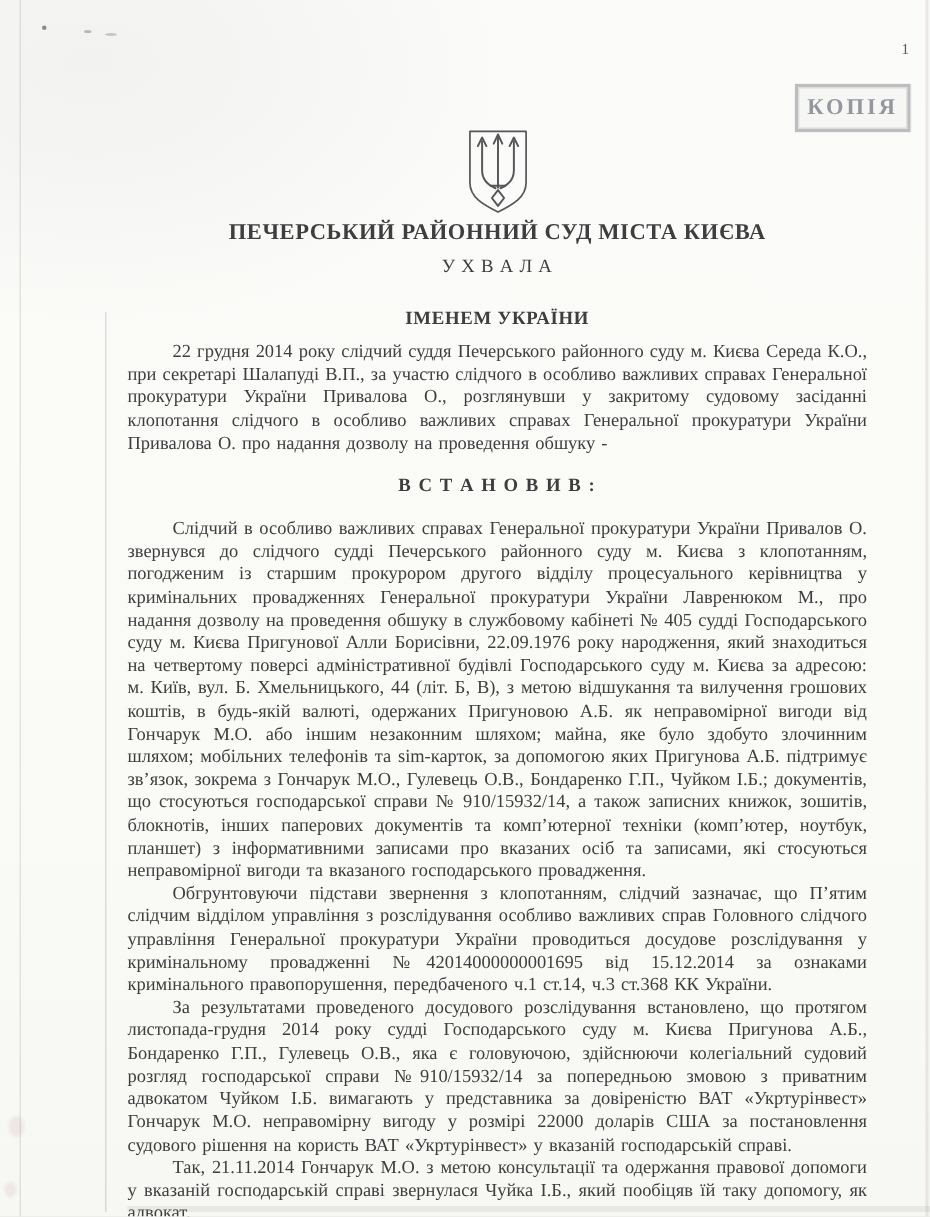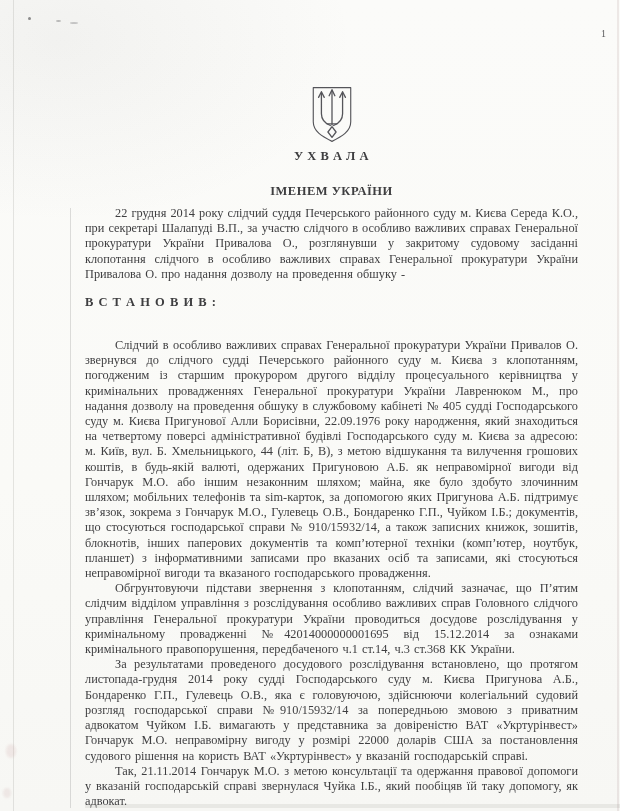--- a/index.html
+++ b/index.html
@@ -34,34 +34,34 @@
     margin:0;text-align:center;
     font-size:15px;font-weight:bold;letter-spacing:.4px;
     white-space:nowrap;
   }
   .case-number{
     margin-top:14px;text-align:right;
     font-size:12px;white-space:pre-wrap;
   }
   .ruling-title{
     margin-top:7px;text-align:center;
-    font-size:12.5px;font-weight:bold;letter-spacing:.5px;line-height:13px;
+    font-size:12.5px;font-weight:normal;letter-spacing:.5px;line-height:13px;
   }
   .ruling-subtitle{
     text-align:center;font-size:12.5px;font-weight:bold;
     letter-spacing:.5px;line-height:14px;margin-top:21px;
   }
   .para{
     margin:0;text-align:justify;text-indent:30px;
     font-size:12.3px;line-height:15.2px;
     word-spacing:1px;
   }
   .intro{margin-top:8px;}
   .section-heading{
-    margin:13px 0 28px;text-align:left;
+    margin:13px 0 14px;text-align:center;
     font-size:12.5px;font-weight:bold;letter-spacing:1px;
   }
   
   .edge-line-left{position:absolute;left:13px;top:0;width:1px;height:811px;background:rgba(120,120,118,.18);}
   .fold-line{position:absolute;left:70px;top:208px;width:1px;height:600px;background:rgba(95,95,95,.20);}
   .edge-line-right{position:absolute;right:1px;top:0;width:2px;height:811px;background:rgba(185,165,165,.22);}
   .bottom-shade{position:absolute;left:85px;right:0;top:804px;height:4px;background:rgba(120,120,118,.12);}
   .speck{position:absolute;border-radius:50%;}
   .speck-a{left:28px;top:17px;width:3px;height:3px;background:rgba(70,70,72,.6);}
   .speck-b{left:56px;top:20px;width:5px;height:2px;background:rgba(110,110,112,.45);}
@@ -79,35 +79,39 @@
   <div class="edge-line-right"></div>
   <div class="bottom-shade"></div>
   <div class="speck speck-a"></div>
   <div class="speck speck-b"></div>
   <div class="speck speck-c"></div>
   <div class="speck speck-d"></div>
   <div class="speck speck-e"></div>
 
   <div class="page-number">1</div>
 
+  <div class="stamp">
+    <span>КОПІЯ</span>
+  </div>
 
   <div class="content">
 
     <svg class="emblem" width="46" height="57" viewBox="0 0 56 70" fill="none" stroke="#55555a" stroke-width="1.6" stroke-linecap="round" stroke-linejoin="round">
       <path d="M5 2 H51 V44 C51 56 40 62 28 68 C16 62 5 56 5 44 Z" stroke-width="1.4"></path>
       <path d="M28 6 V48"></path>
       <path d="M24.5 12 L28 4.5 L31.5 12"></path>
       <path d="M15 10 V34 C15 42 20 46 26 48.5"></path>
       <path d="M11.5 14 L15 7 L18.5 14"></path>
       <path d="M41 10 V34 C41 42 36 46 30 48.5"></path>
       <path d="M37.5 14 L41 7 L44.5 14"></path>
       <path d="M22 46.5 H34"></path>
       <path d="M28 50 L33 56.5 L28 63 L23 56.5 Z"></path>
     </svg>
 
+    <h1 class="court-name">ПЕЧЕРСЬКИЙ РАЙОННИЙ СУД МІСТА КИЄВА</h1>
 
 
     <div class="ruling-title">У Х В А Л А</div>
     <div class="ruling-subtitle">ІМЕНЕМ УКРАЇНИ</div>
 
     <p class="para intro">22 грудня 2014 року слідчий суддя Печерського районного суду м. Києва Середа К.О., при секретарі Шалапуді В.П., за участю слідчого в особливо важливих справах Генеральної прокуратури України Привалова О., розглянувши у закритому судовому засіданні клопотання слідчого в особливо важливих справах Генеральної прокуратури України Привалова О. про надання дозволу на проведення обшуку -</p>
 
     <div class="section-heading">В С Т А Н О В И В :</div>
 
     <p class="para">Слідчий в особливо важливих справах Генеральної прокуратури України Привалов О. звернувся до слідчого судді Печерського районного суду м. Києва з клопотанням, погодженим із старшим прокурором другого відділу процесуального керівництва у кримінальних провадженнях Генеральної прокуратури України Лавренюком М., про надання дозволу на проведення обшуку в службовому кабінеті № 405 судді Господарського суду м. Києва Пригунової Алли Борисівни, 22.09.1976 року народження, який знаходиться на четвертому поверсі адміністративної будівлі Господарського суду м. Києва за адресою: м. Київ, вул. Б. Хмельницького, 44 (літ. Б, В), з метою відшукання та вилучення грошових коштів, в будь-якій валюті, одержаних Пригуновою А.Б. як неправомірної вигоди від Гончарук М.О. або іншим незаконним шляхом; майна, яке було здобуто злочинним шляхом; мобільних телефонів та sim-карток, за допомогою яких Пригунова А.Б. підтримує зв’язок, зокрема з Гончарук М.О., Гулевець О.В., Бондаренко Г.П., Чуйком І.Б.; документів, що стосуються господарської справи № 910/15932/14, а також записних книжок, зошитів, блокнотів, інших паперових документів та комп’ютерної техніки (комп’ютер, ноутбук, планшет) з інформативними записами про вказаних осіб та записами, які стосуються неправомірної вигоди та вказаного господарського провадження.</p>

